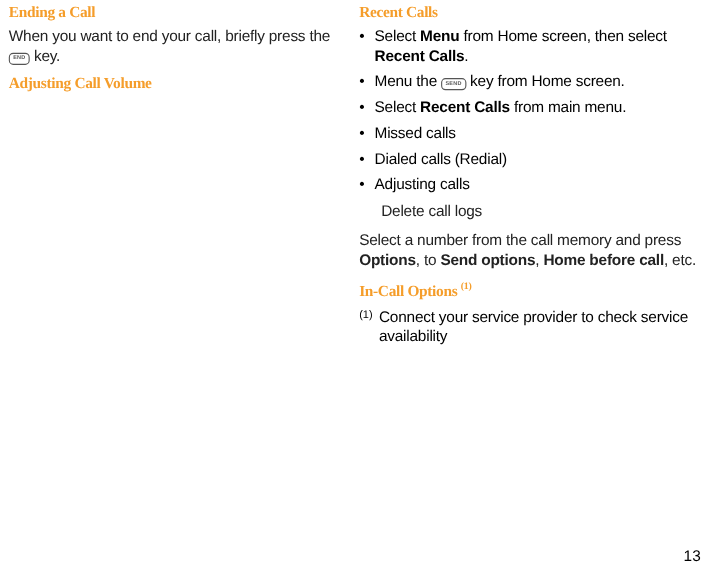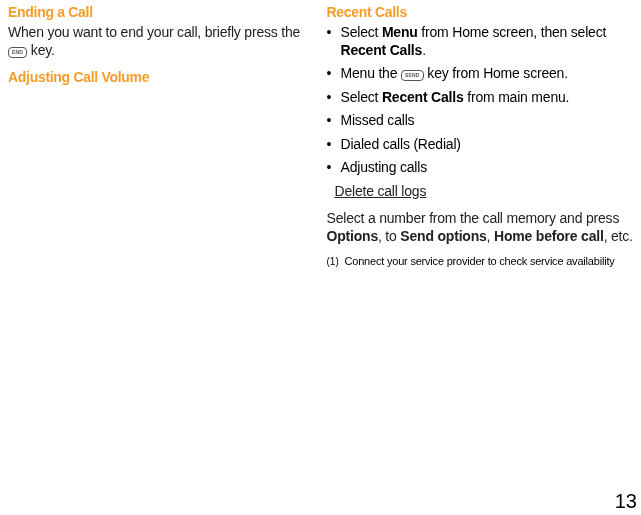--- a/index.html
+++ b/index.html
@@ -23,20 +23,21 @@
     flex: 1;
     padding: 0 6px;
     box-sizing: border-box;
   }
   .heading {
     font-weight: bold;
     color: #f59d2a;
     font-size: 14px;
     letter-spacing: -0.3px;
     margin: 0 0 4px 0;
+    font-family: Liberation Serif, serif;
   }
   p {
     margin: 0 0 10px 0;
     font-size: 14px;
     line-height: 1.25;
     letter-spacing: -0.2px;
     color: #222;
     font-stretch: condensed;
   }
   .condensed {
@@ -53,22 +54,21 @@
     font-size: 14px;
     line-height: 1.25;
   }
   .bullet-text {
     flex: 1;
     font-size: 14px;
     line-height: 1.25;
     letter-spacing: -0.2px;
   }
   .indent {
-    margin-left: 8px;
-    text-decoration: underline;
+    margin-left: 20px;
   }
   .bold { font-weight: bold; }
   .sup { font-size: 9px; vertical-align: super; font-weight: bold; }
   .key-icon {
     display: inline-block;
     border: 1px solid #555;
     border-radius: 4px;
     font-size: 5px;
     font-weight: bold;
     line-height: 1;
@@ -84,29 +84,29 @@
     margin-top: 6px;
   }
   .foot-mark {
     width: 18px;
     flex-shrink: 0;
     font-size: 10px;
     line-height: 1.3;
   }
   .foot-text {
     flex: 1;
-    font-size: 11px;
+    font-size: 14px;
     line-height: 1.25;
     letter-spacing: -0.2px;
   }
   .pagenum {
     position: absolute;
     right: 4px;
     bottom: 2px;
-    font-size: 20px;
+    font-size: 14px;
   }
 </style>
 </head>
 <body>
 
 <div class="page condensed">
   <div class="col">
     <div class="heading">Ending a Call</div>
     <p>
       <span>When you want to end your call, briefly press the </span><span class="key-icon">END</span><span> key.</span>
@@ -150,20 +150,23 @@
     <div class="bullet-row">
       <div class="bullet-dot">•</div>
       <div class="bullet-text">Adjusting calls</div>
     </div>
     <p class="indent">Delete call logs</p>
 
     <p>
       <span>Select a number from the call memory and press </span><span class="bold">Options</span><span>, to </span><span class="bold">Send options</span><span>, </span><span class="bold">Home before call</span><span>, etc.</span>
     </p>
 
+    <div class="heading">
+      <span>In-Call Options </span><span class="sup">(1)</span>
+    </div>
 
 
     <div class="footnote">
       <div class="foot-mark">(1)</div>
       <div class="foot-text">Connect your service provider to check service availability</div>
     </div>
   </div>
 
   <div class="pagenum">13</div>
 </div>

